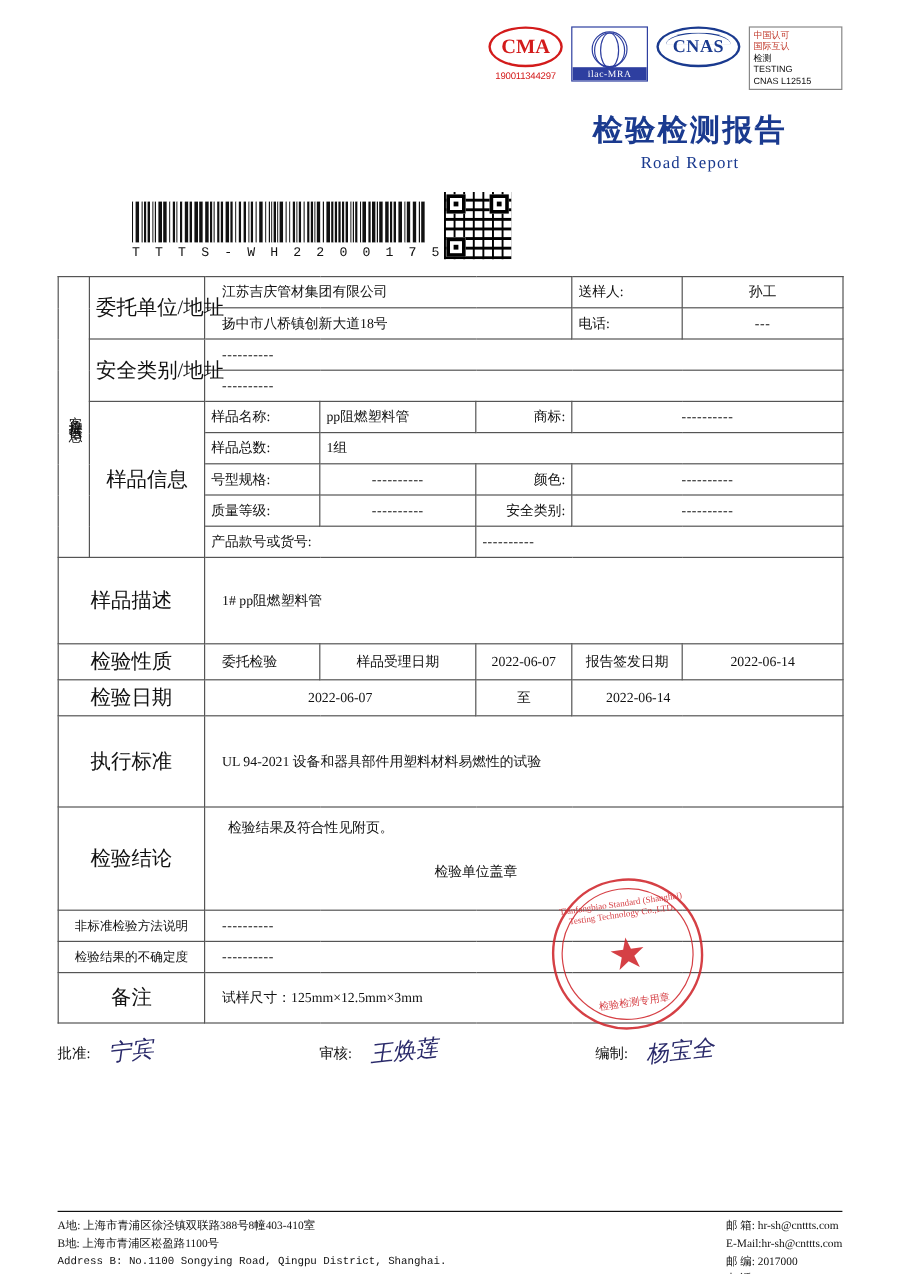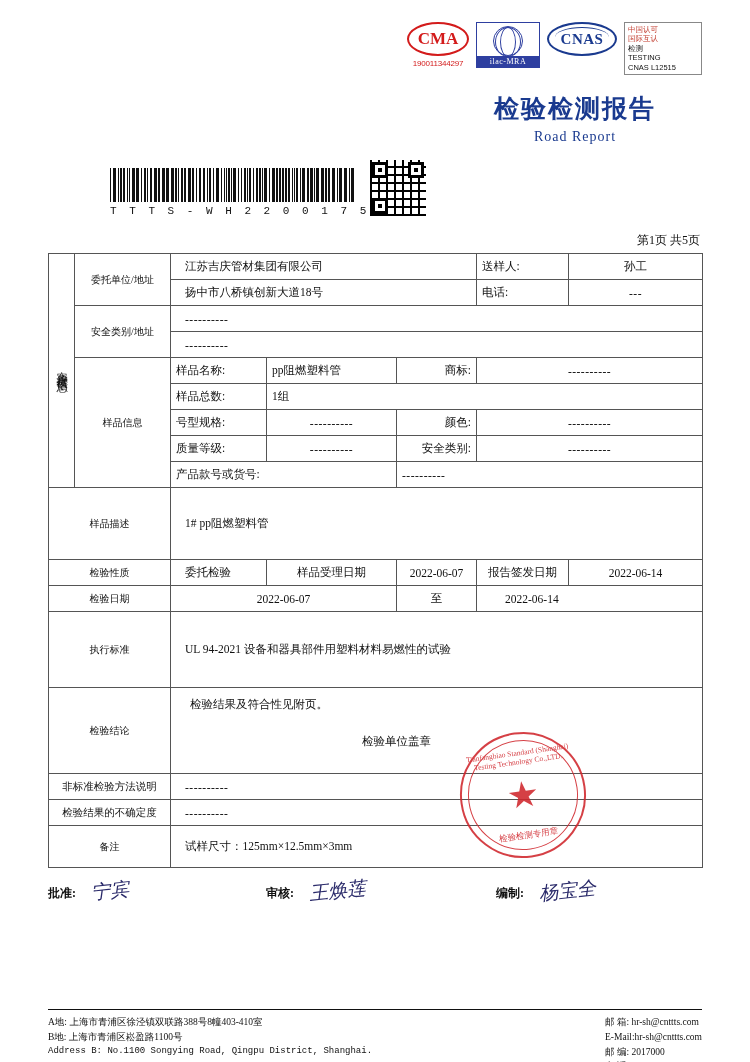--- a/index.html
+++ b/index.html
@@ -264,21 +264,21 @@
   }
   table.main td {
     border: 1px solid #555;
     padding: 3px 5px;
     vertical-align: middle;
     height: 26px;
   }
   .lbl {
     text-align: center;
     white-space: nowrap;
-    font-size: 10px;
+    font-size: 17px;
   }
   .vcol {
     width: 26px;
     text-align: center;
     font-size: 11.5px;
     line-height: 1.5;
     padding: 2px !important;
   }
   .vtext {
     writing-mode: vertical-rl;
@@ -302,21 +302,21 @@
     margin: 10px 48px 0 48px;
     position: relative;
     height: 54px;
     font-size: 12px;
     font-family: "Liberation Serif", serif;
   }
   .sig {
     position: absolute;
     top: 0;
   }
-  .sig .k { font-weight: bold; }
+  .sig .k { font-weight: normal; }
   .sig .hand {
     font-family: "Liberation Serif", serif;
     color: #2a2a6a;
     font-style: italic;
     font-size: 19px;
     transform: rotate(-6deg);
     display: inline-block;
     margin-left: 12px;
   }
 
@@ -563,21 +563,20 @@
     </div>
     <div class="qr">
       <div class="qr-inner">
         <span class="qr-eye tl"></span>
         <span class="qr-eye tr"></span>
         <span class="qr-eye bl"></span>
       </div>
     </div>
   </div>
 
-  <div class="page-no">第1页  共5页</div>
 
   <div class="tbl-wrap">
     <table class="main">
       <colgroup>
         <col style="width:26px">
         <col style="width:96px">
         <col style="width:96px">
         <col style="width:130px">
         <col style="width:80px">
         <col style="width:92px">

